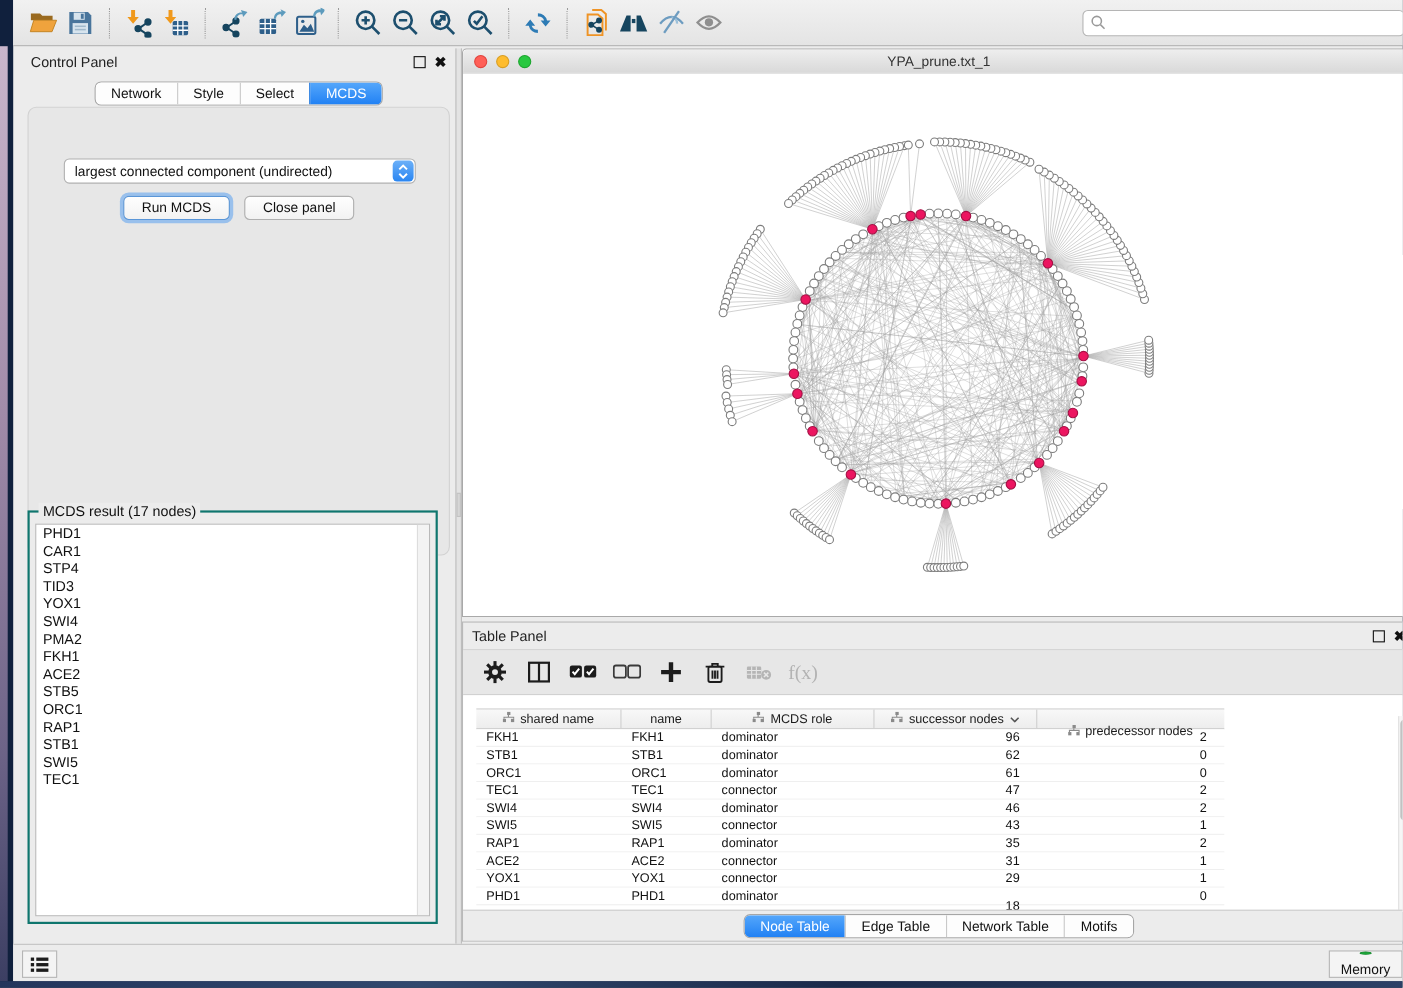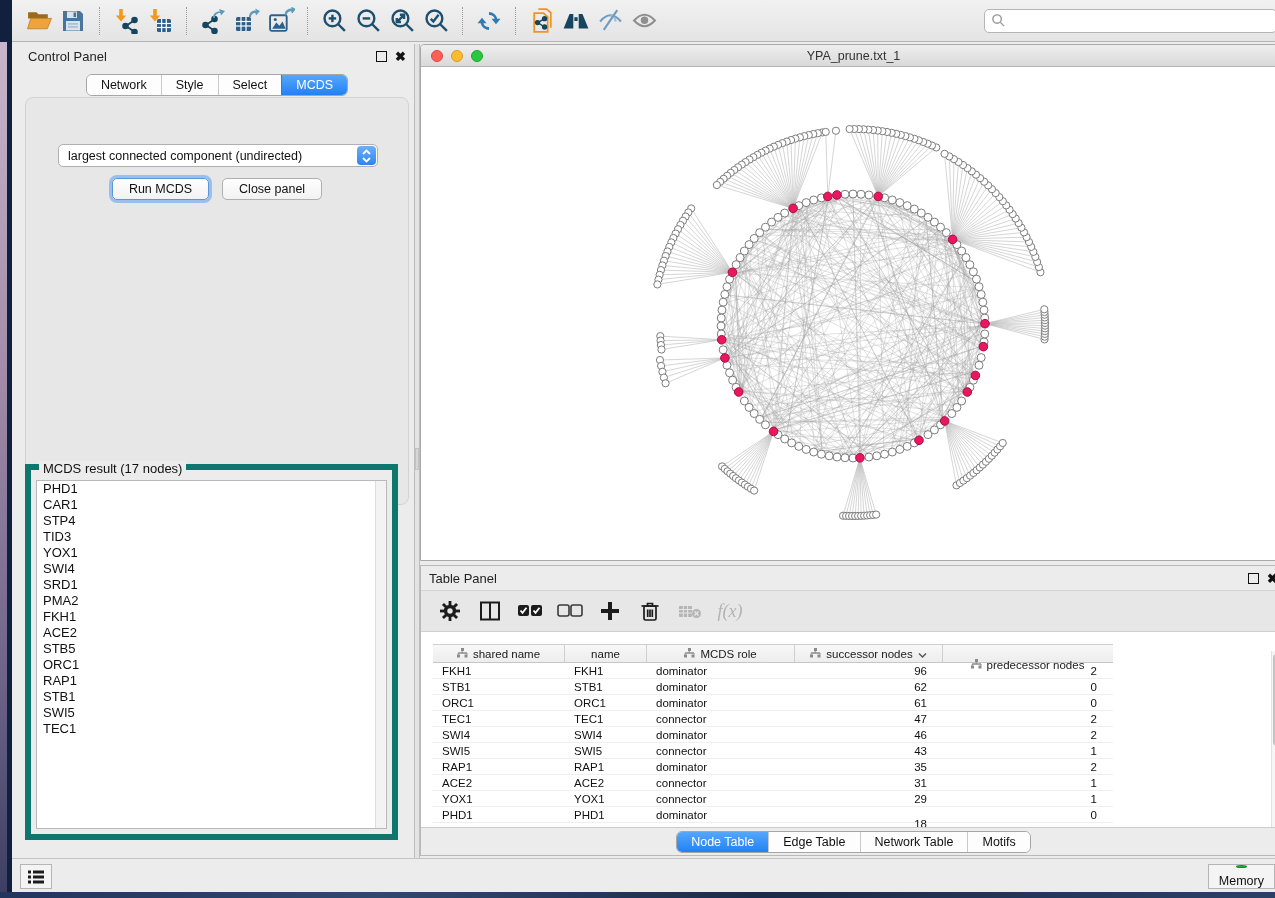--- a/index.html
+++ b/index.html
@@ -42,21 +42,21 @@
   #opt-select { position:absolute; left:32px; top:46px; width:320px; height:23px; background:#fff;
     border:1px solid #b0b0b0; border-radius:5px; display:flex; align-items:center; font-size:12.5px; color:#111; padding-left:9px; }
   #opt-stepper { position:absolute; right:1px; top:1px; width:19px; height:19px; border-radius:4px;
     background:linear-gradient(#6cb0f8,#2a86f2); display:flex; flex-direction:column; align-items:center; justify-content:center; }
   #opt-stepper svg { display:block; }
   #cp-buttons { position:absolute; left:0; top:80px; width:100%; display:flex; justify-content:center; gap:13px; }
   .mac-btn { height:22px; padding:0 16px; background:linear-gradient(#fefefe,#f2f2f2); border:1px solid #b0b0b0;
     border-radius:5px; font-size:12.5px; color:#111; display:flex; align-items:center; cursor:default; }
   .mac-btn.focused { box-shadow:0 0 0 3px rgba(90,160,240,.55); border-color:#5a96d8; }
 
-  #mcds-fieldset { position:absolute; left:5px; top:420px; width:373px; height:376px; border:6px solid #0f766e; background:#ececec; }
+  #mcds-fieldset { position:absolute; left:5px; top:420px; width:373px; height:376px; border:2px solid #0f766e; background:#ececec; }
   #mcds-legend { position:absolute; left:8px; top:-9px; background:#ececec; padding:0 4px; font-size:13px; color:#111; }
   #mcds-list { position:absolute; left:5px; top:10px; right:5px; bottom:5px; background:#fff; border:1px solid #b9b9b9; overflow:hidden; }
   .mcds-item { font-size:13px; color:#111; line-height:16px; padding-left:6px; }
   #mcds-scroll { position:absolute; right:0; top:0; width:11px; height:100%; background:#f3f3f3; border-left:1px solid #ddd; }
 
   
   #v-splitter { position:absolute; left:402px; top:44px; width:6px; height:814px; background:#e3e3e3; border-left:1px solid #bdbdbd; border-right:1px solid #bdbdbd; }
   #v-splitter .grip { position:absolute; left:0; top:404px; width:4px; height:22px; background:#d6d6d6; border:1px solid #c2c2c2; }
 
   
@@ -68,21 +68,21 @@
   .traffic.yellow { background:#febc2e; border:0.5px solid #d89e24; }
   .traffic.green { background:#28c840; border:0.5px solid #1da62f; }
   #net-title { position:absolute; left:0; right:0; text-align:center; font-size:12.5px; color:#333; }
   #net-canvas { position:relative; width:865px; height:493px; background:#fff; overflow:hidden; }
 
   
   #table-panel { position:absolute; left:408px; top:565px; width:867px; height:291px; background:#ececec; border:1px solid #b9b9b9; }
   #tp-toolbar { position:absolute; left:0; top:24px; width:100%; height:42px; background:#e7e7e7;
     border-top:1px solid #d5d5d5; border-bottom:1px solid #cfcfcf; display:flex; align-items:center; padding-left:16px; gap:14px; }
   .tp-icon { width:26px; height:26px; display:flex; align-items:center; justify-content:center; }
-  .fx-label { font-family:"Liberation Serif", serif; font-style:italic; font-size:18px; color:#b3b3b3; }
+  .fx-label { font-family:"Liberation Serif", serif; font-size:18px; color:#b3b3b3; }
 
   #table-area { position:absolute; left:0; top:66px; width:865px; height:197px; background:#fff; }
   #tbl { position:absolute; left:12px; top:12px; }
   .hdr-row { display:flex; height:19px; background:linear-gradient(#f8f8f8,#ededed); border-top:1px solid #cfcfcf; border-bottom:1px solid #c6c6c6; }
   .hdr-cell { display:flex; align-items:center; justify-content:center; gap:5px; border-right:1px solid #cfcfcf;
     font-size:11.5px; color:#1a1a1a; position:relative; }
   .data-row { display:flex; height:16px; border-bottom:1px solid #efefef; background:#fff; }
   .cell { font-size:11.5px; color:#111; display:flex; align-items:center; }
   .cell.left { justify-content:flex-start; padding-left:9px; }
   .cell.right { justify-content:flex-end; padding-right:16px; }
@@ -319,21 +319,20 @@
     <div id="mcds-fieldset">
       <span id="mcds-legend">MCDS result (17 nodes)</span>
       <div id="mcds-list">
         <div id="mcds-items">
             <div class="mcds-item">PHD1</div>
             <div class="mcds-item">CAR1</div>
             <div class="mcds-item">STP4</div>
             <div class="mcds-item">TID3</div>
             <div class="mcds-item">YOX1</div>
             <div class="mcds-item">SWI4</div>
-            <div class="mcds-item">SRD1</div>
             <div class="mcds-item">PMA2</div>
             <div class="mcds-item">FKH1</div>
             <div class="mcds-item">ACE2</div>
             <div class="mcds-item">STB5</div>
             <div class="mcds-item">ORC1</div>
             <div class="mcds-item">RAP1</div>
             <div class="mcds-item">STB1</div>
             <div class="mcds-item">SWI5</div>
             <div class="mcds-item">TEC1</div>
           </div>

